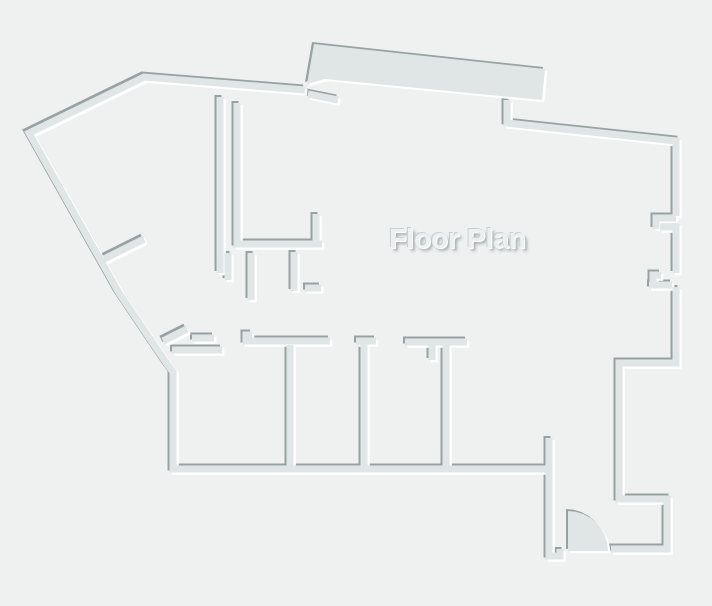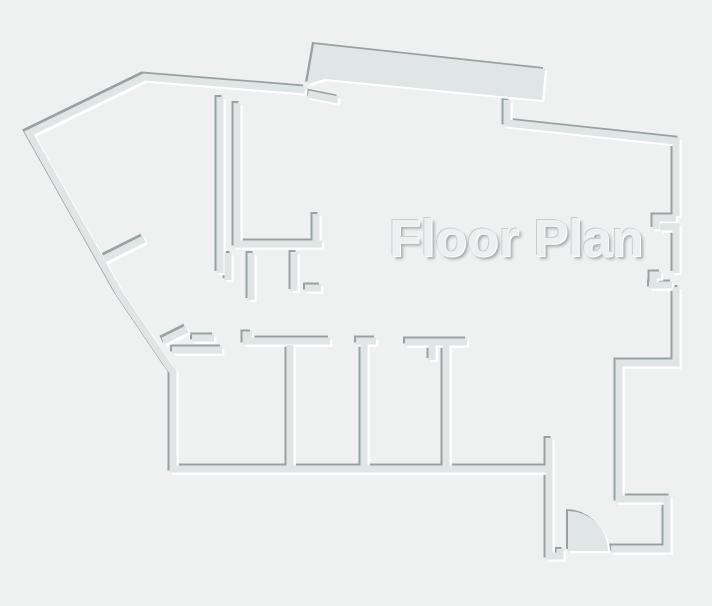--- a/index.html
+++ b/index.html
@@ -22,22 +22,22 @@
   .stage svg{position:absolute;left:0;top:0;display:block;}
   .layer-dark{color:var(--wall-shadow);}
   .layer-light{color:var(--wall-highlight);}
   .layer-main{color:var(--wall);}
   #plan path{
     stroke-linecap:butt;
     stroke-linejoin:miter;
   }
   .plan-label{
     position:absolute;
-    left:389px;top:208px;
-    font-size:52px;
+    left:389px;top:223px;
+    font-size:28px;
     font-weight:bold;
     letter-spacing:0px;
     white-space:nowrap;
     color:var(--label-text);
     text-shadow:
       -1px -1px 0 var(--label-hairline),
       1px 1px 0 var(--label-highlight),
       3px 3px 3px var(--label-shadow-dark);
     user-select:none;
   }

